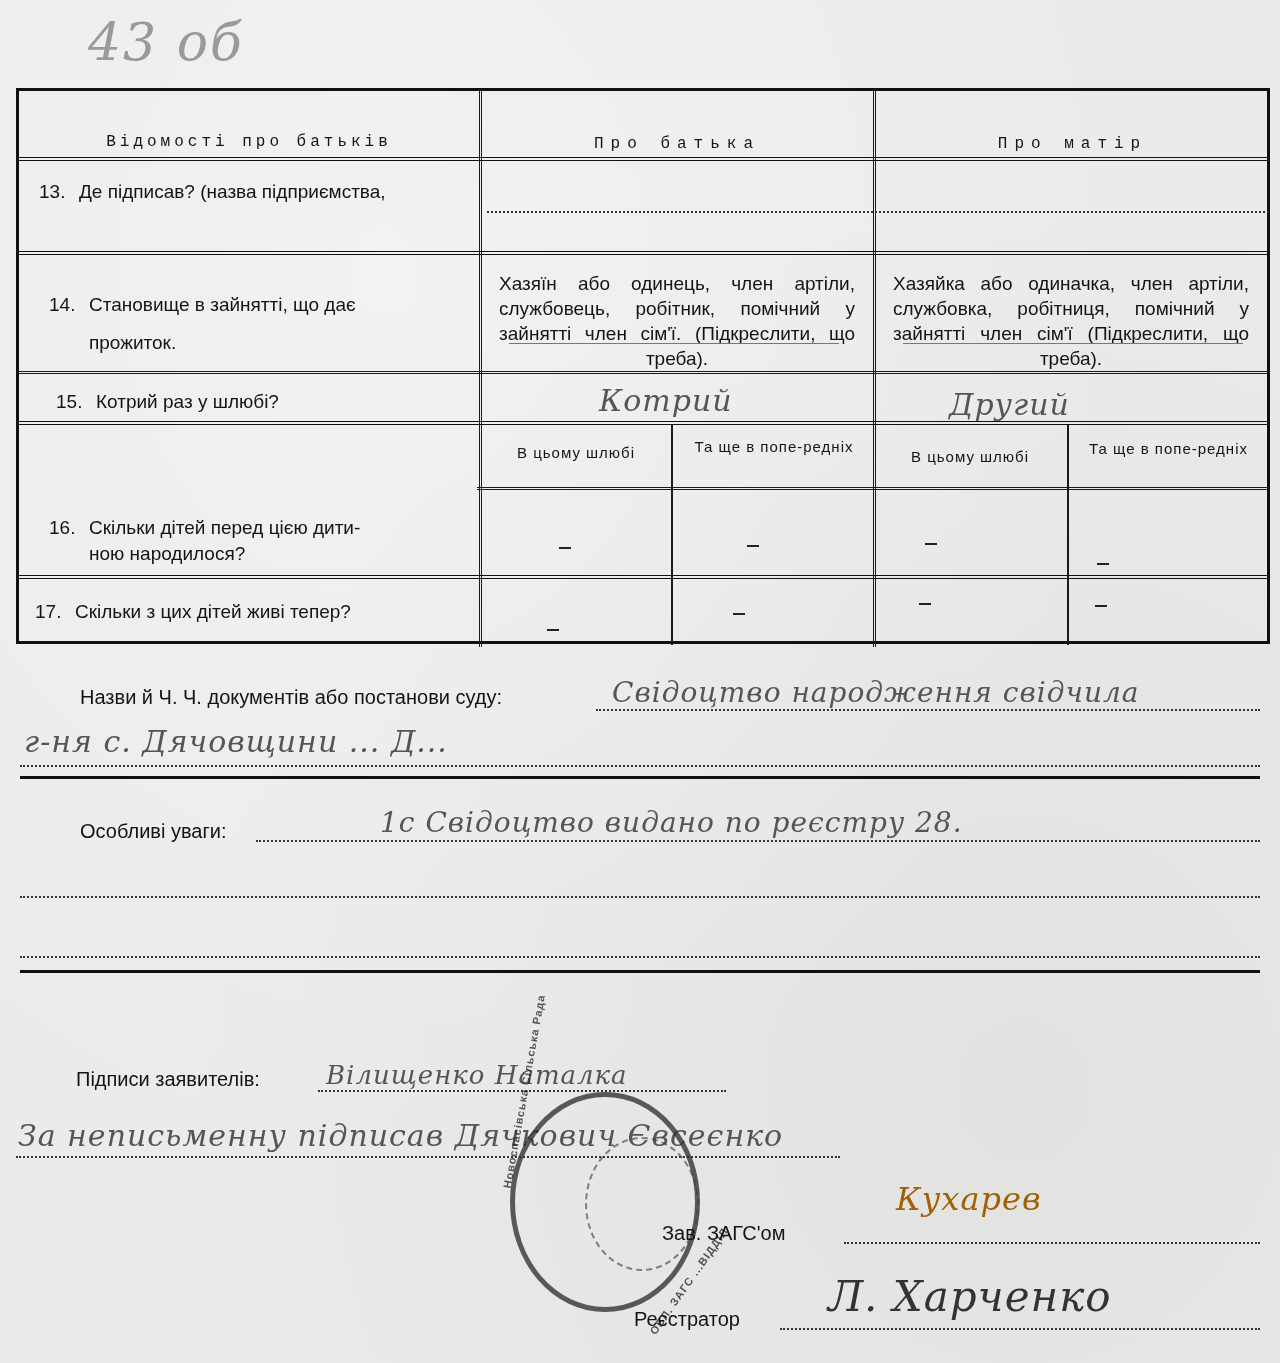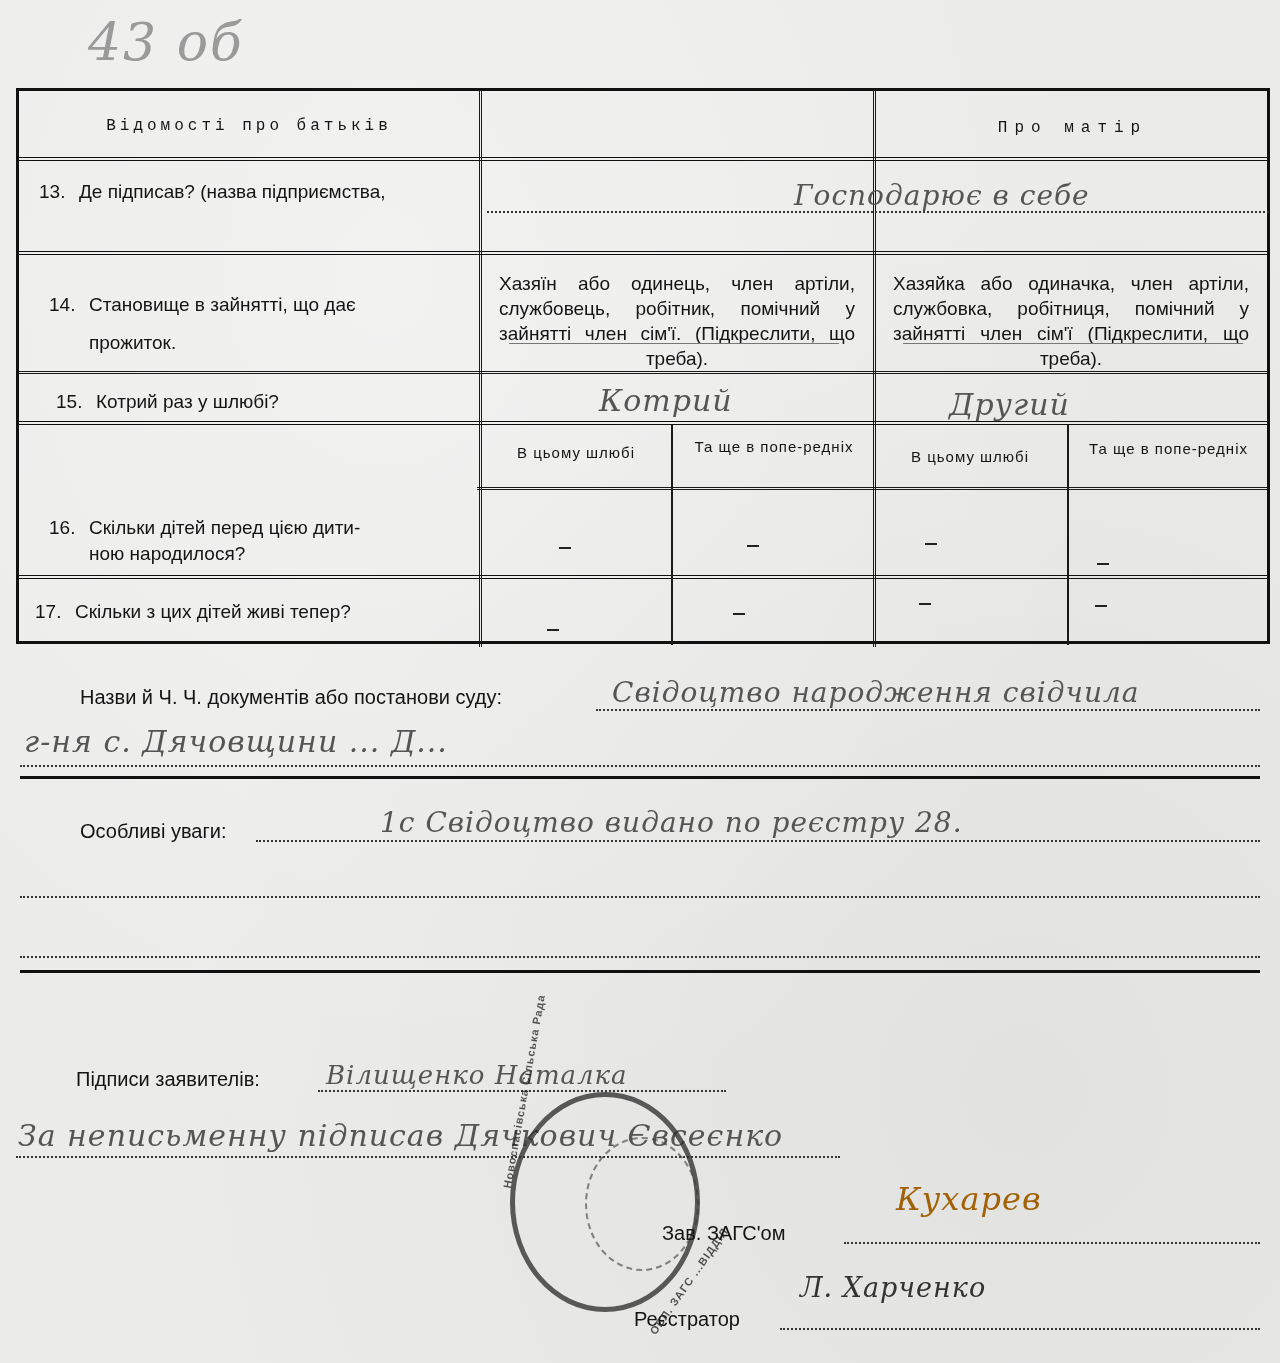--- a/index.html
+++ b/index.html
@@ -25,21 +25,21 @@
     position: absolute; left: 16px; top: 88px; width: 1254px; height: 556px;
     border: 3px solid #111; box-sizing: border-box;
   }
   .hline { position: absolute; left: 0; right: 0; border-top: 3px double #1a1a1a; height: 0; }
   .hline.thick { border-top: 4px double #111; }
   .vline { position: absolute; border-left: 3px double #1a1a1a; width: 0; }
   .vline.thin { border-left: 2px solid #1a1a1a; }
   .cell-text { position: absolute; font-size: 19px; line-height: 26px; color: #141414; }
   .header-text {
     position: absolute; font-family: "Liberation Mono", monospace;
-    font-size: 16px; letter-spacing: 4px; color: #151515; text-align: center;
+    font-size: 16px; letter-spacing: 4px; color: #151515; text-align: center; margin-top: 16px;
   }
   .q-num { display: inline-block; width: 40px; }
   .dotted { position: absolute; border-top: 2px dotted #333; height: 0; }
   .option-text {
     position: absolute; font-size: 19px; line-height: 25px; text-align: justify;
     text-align-last: center; color: #141414;
   }
   .sub-head {
     position: absolute; font-size: 15px; line-height: 20px; text-align: center;
     letter-spacing: 1px; color: #151515;
@@ -82,28 +82,28 @@
   <div class="hline thick" style="top:330px"></div>
   <div class="hline" style="left:458px; top:396px"></div>
   <div class="hline thick" style="top:484px"></div>
 
   <div class="vline" style="left:460px; top:0; height:556px"></div>
   <div class="vline" style="left:854px; top:0; height:556px"></div>
   <div class="vline thin" style="left:652px; top:334px; height:220px"></div>
   <div class="vline thin" style="left:1048px; top:334px; height:220px"></div>
 
   <div class="header-text" style="left:0; width:460px; top:26px">Відомості про батьків</div>
+  <div class="header-text" style="left:462px; width:392px; top:28px; letter-spacing:7px">Про батька</div>
   <div class="header-text" style="left:856px; width:395px; top:28px; letter-spacing:7px">Про матір</div>
 
   <div class="cell-text" style="left:20px; top:88px">
     <span class="q-num">13.</span><span>Де підписав? (назва підприємства,</span><br>
     <span class="q-num"></span>
   </div>
   <div class="dotted" style="left:468px; width:782px; top:120px"></div>
-  <div class="handwriting" style="left:775px; top:88px; font-size:28px">Господарює в себе</div>
 
   <div class="cell-text" style="left:30px; top:195px; line-height:38px">
     <span class="q-num">14.</span><span>Становище в зайнятті, що дає</span><br>
     <span class="q-num"></span><span>прожиток.</span>
   </div>
   <div class="option-text" style="left:480px; width:356px; top:180px">Хазяїн або одинець, член артіли, службовець, робітник, помічний у зайнятті член сім'ї. (Підкреслити, що треба).</div>
   <div class="option-text" style="left:874px; width:356px; top:180px">Хазяйка або одиначка, член артіли, службовка, робітниця, помічний у зайнятті член сім'ї (Підкреслити, що треба).</div>
   <div style="position:absolute; left:490px; top:252px; width:330px; border-top:1px solid #777"></div>
   <div style="position:absolute; left:884px; top:252px; width:340px; border-top:1px solid #777"></div>
 
@@ -161,13 +161,13 @@
   <div class="stamp-text" style="left:-14px; top:90px; transform:rotate(-80deg); transform-origin:left top;">Новоспасівська Сільська Рада</div>
   <div class="stamp-text" style="left:110px; top:178px; transform:rotate(-55deg);">ОБЛ. ЗАГС ...ВІДДІЛ</div>
 </div>
 
 <div class="label" style="left:662px; top:1222px">Зав. ЗАГС'ом</div>
 <div class="dotted" style="left:844px; width:416px; top:1242px"></div>
 <div class="handwriting" style="left:896px; top:1180px; font-size:32px; color:#a16207">Кухарев</div>
 
 <div class="label" style="left:634px; top:1308px">Реєстратор</div>
 <div class="dotted" style="left:780px; width:480px; top:1328px"></div>
-<div class="handwriting" style="left:800px; top:1272px; font-size:27px; color:#333">Л. Харченко</div>
+<div class="handwriting" style="left:828px; top:1272px; font-size:42px; color:#333">Л. Харченко</div>
 
 </body></html>

